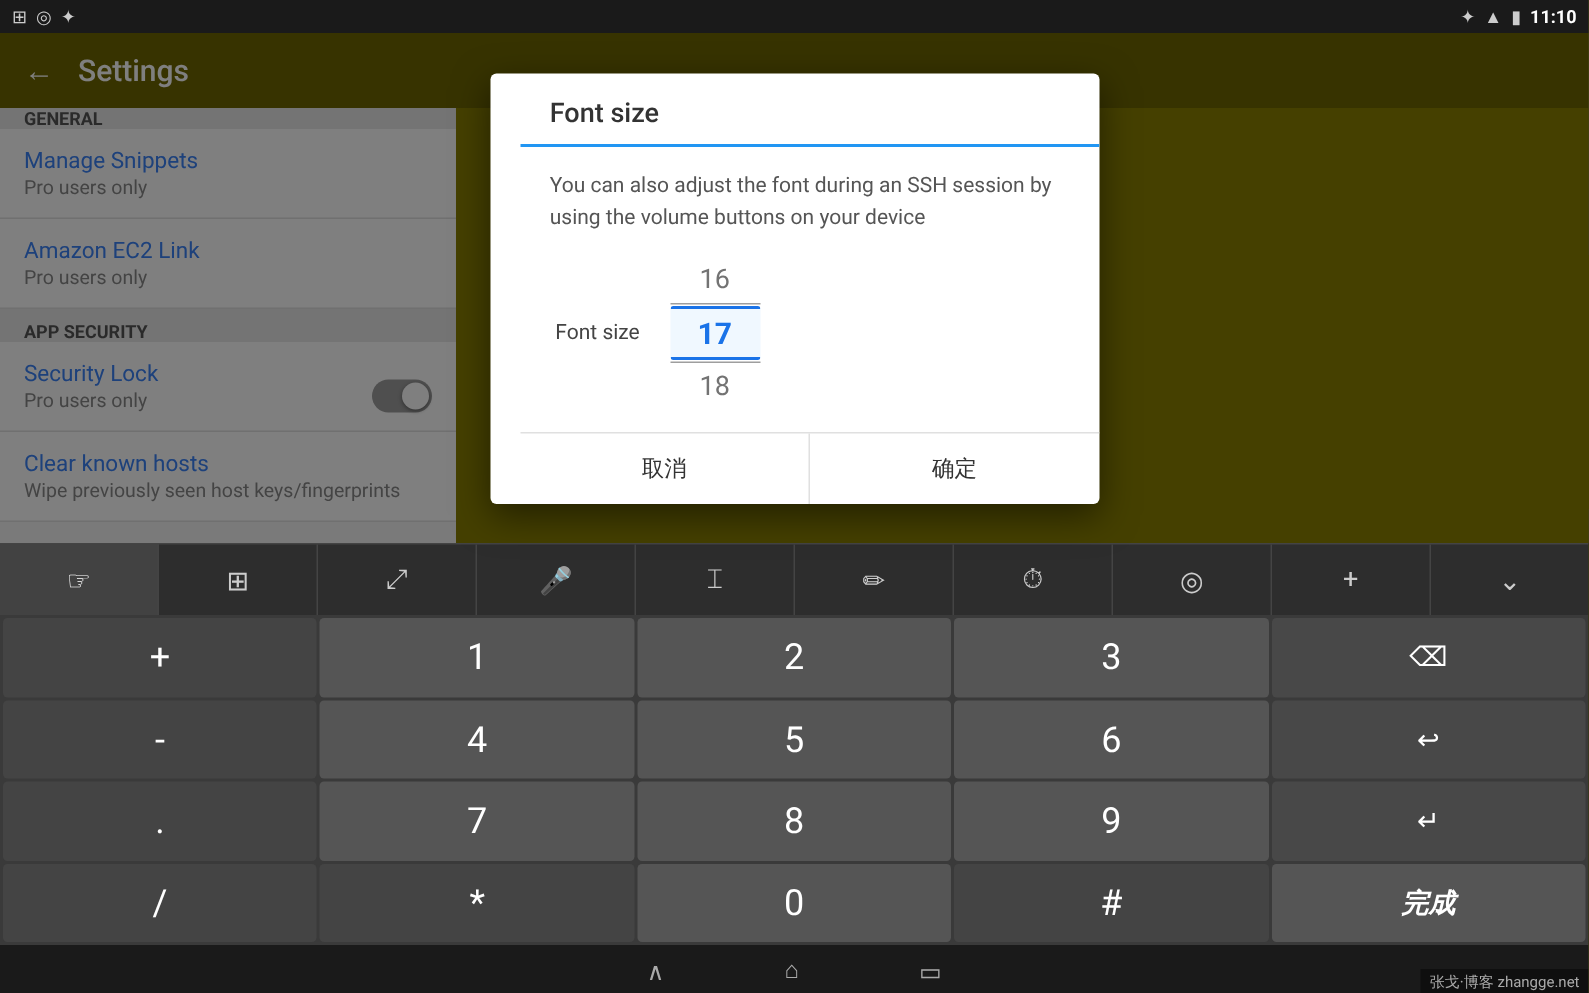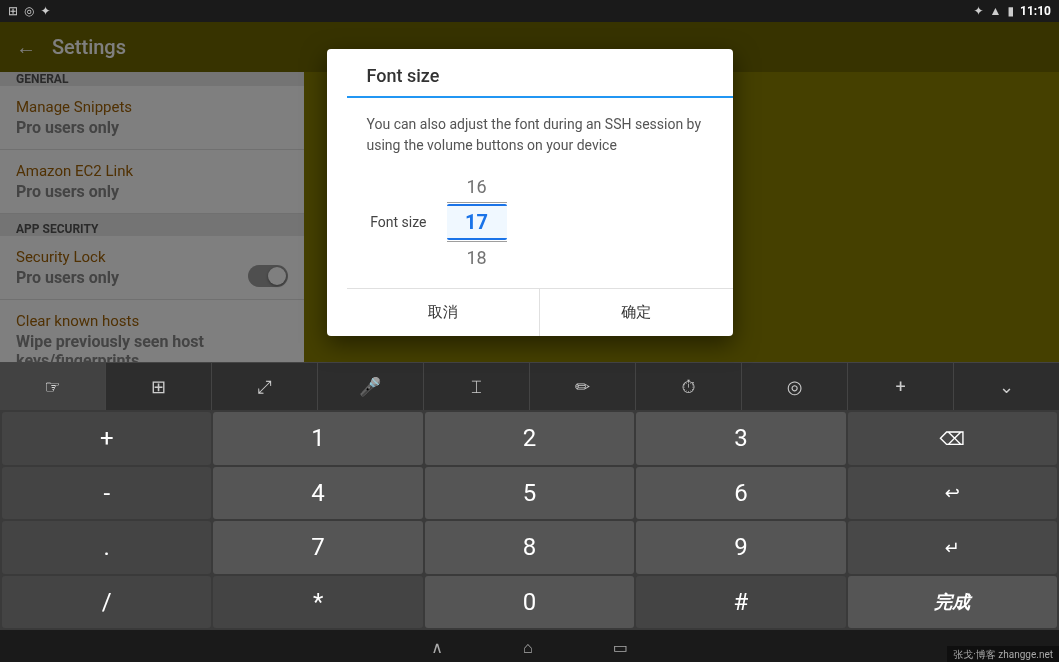--- a/index.html
+++ b/index.html
@@ -75,27 +75,26 @@
       text-transform: uppercase;
     }
     .settings-item {
       padding: 12px 16px;
       background: #fff;
       border-bottom: 1px solid #e0e0e0;
       cursor: pointer;
     }
     .settings-item-title {
       font-size: 15px;
-      color: #a16207;
+      color: #3b82f6;
     }
     .settings-item-sub {
-      font-size: 16px;
+      font-size: 13px;
       color: #888;
       margin-top: 2px;
-      font-weight: bold;
     }
     .section-gap {
       height: 8px;
       background: #e8e8e8;
     }
 
     
     .toggle-switch {
       width: 40px;
       height: 22px;

